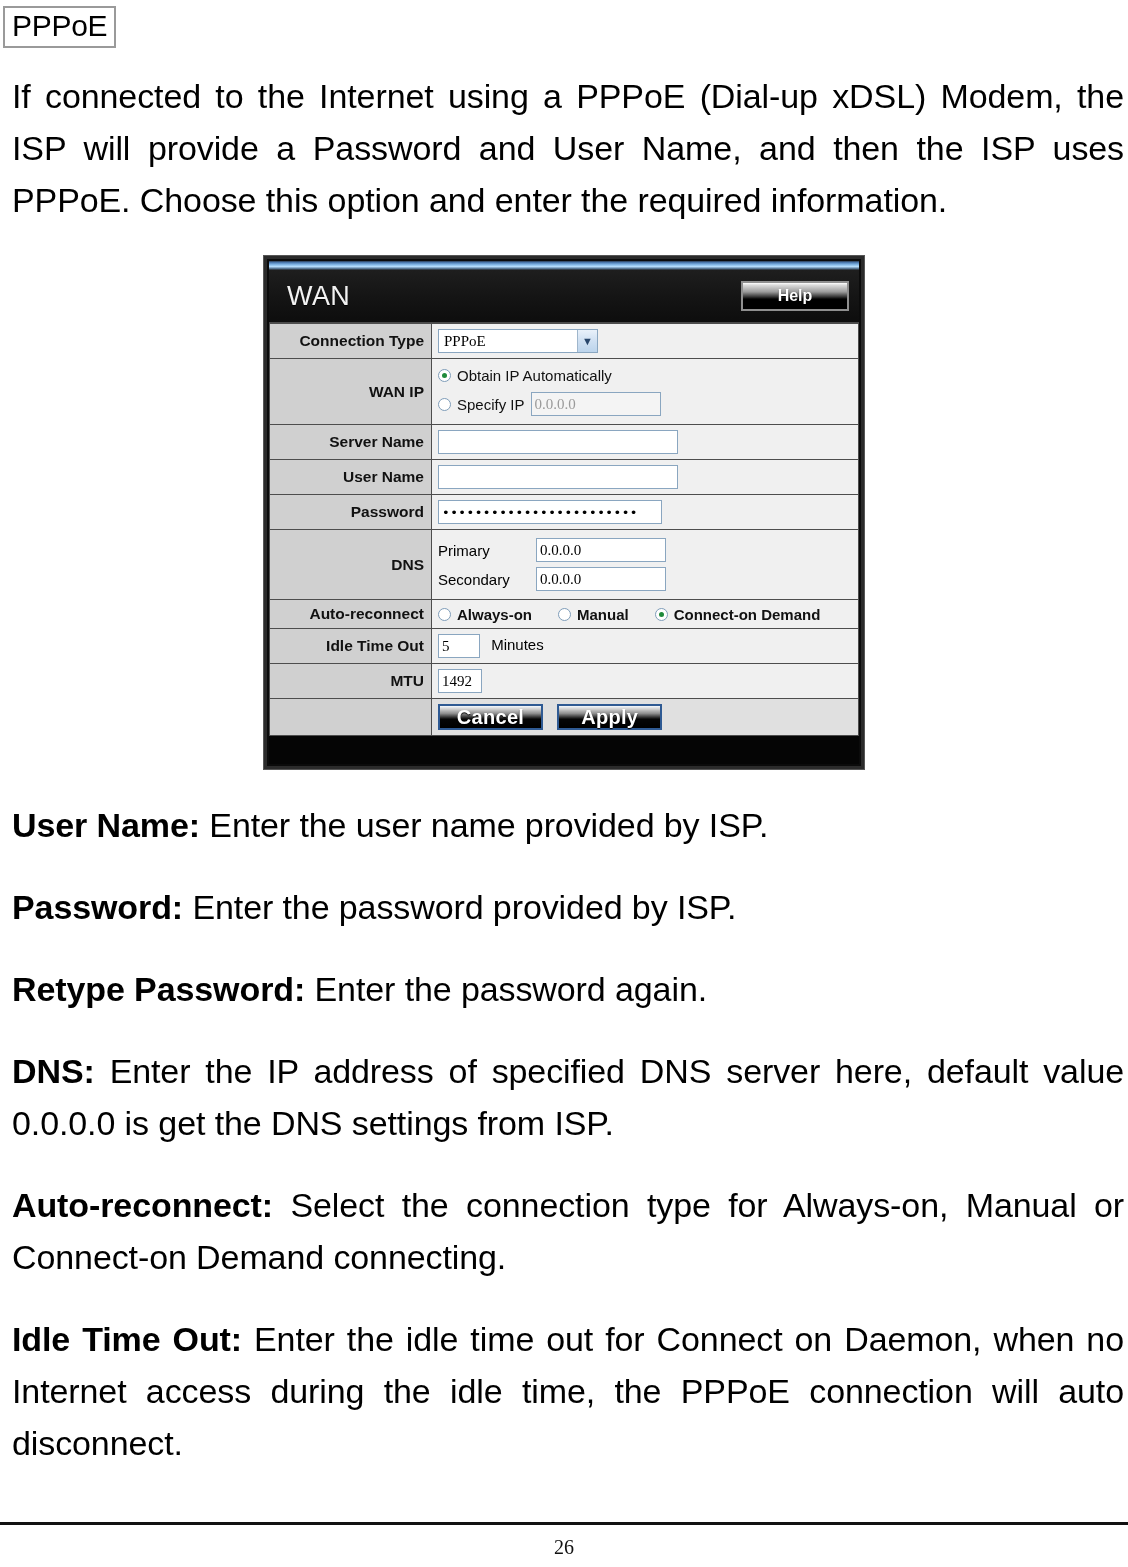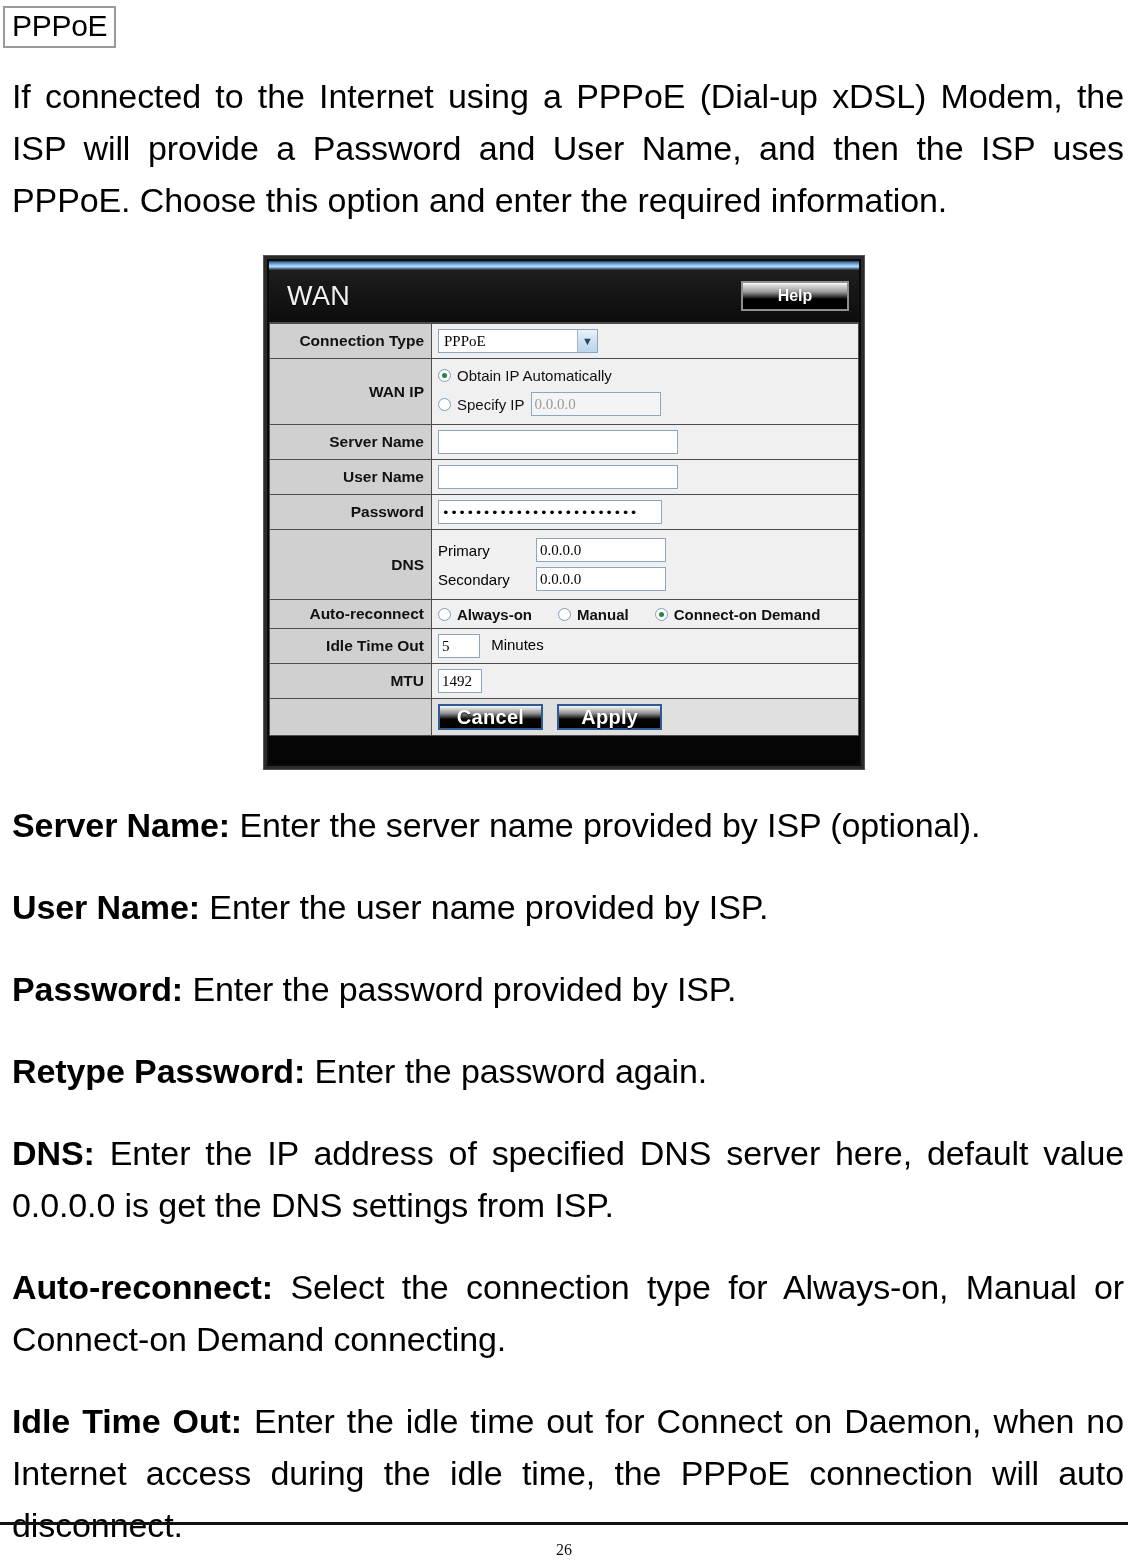--- a/index.html
+++ b/index.html
@@ -222,21 +222,21 @@
   .footer-rule {
     position: absolute;
     left: 0; right: 0; bottom: 42px;
     border-top: 3px solid #111;
   }
   .page-num {
     position: absolute;
     left: 0; right: 0; bottom: 8px;
     text-align: center;
     font-family: "Liberation Serif", serif;
-    font-size: 16px;
+    font-size: 20px;
     color: #111;
   }
 </style>
 </head>
 <body>
 
 <div class="page">
 
   <div class="heading-box">PPPoE</div>
 
@@ -368,23 +368,20 @@
         </tbody>
           </table>
       </div>
 
       <div class="panel-footer-black"></div>
     </div>
   </div>
 
   
 
-  <p class="para spaced">
-    <b class="lead">Server Name:</b><span> Enter the server name provided by ISP (optional).</span>
-  </p>
 
   <p class="para spaced">
     <b class="lead">User Name:</b><span> Enter the user name provided by ISP.</span>
   </p>
 
   <p class="para spaced">
     <b class="lead">Password:</b><span> Enter the password provided by ISP.</span>
   </p>
 
   <p class="para spaced">

